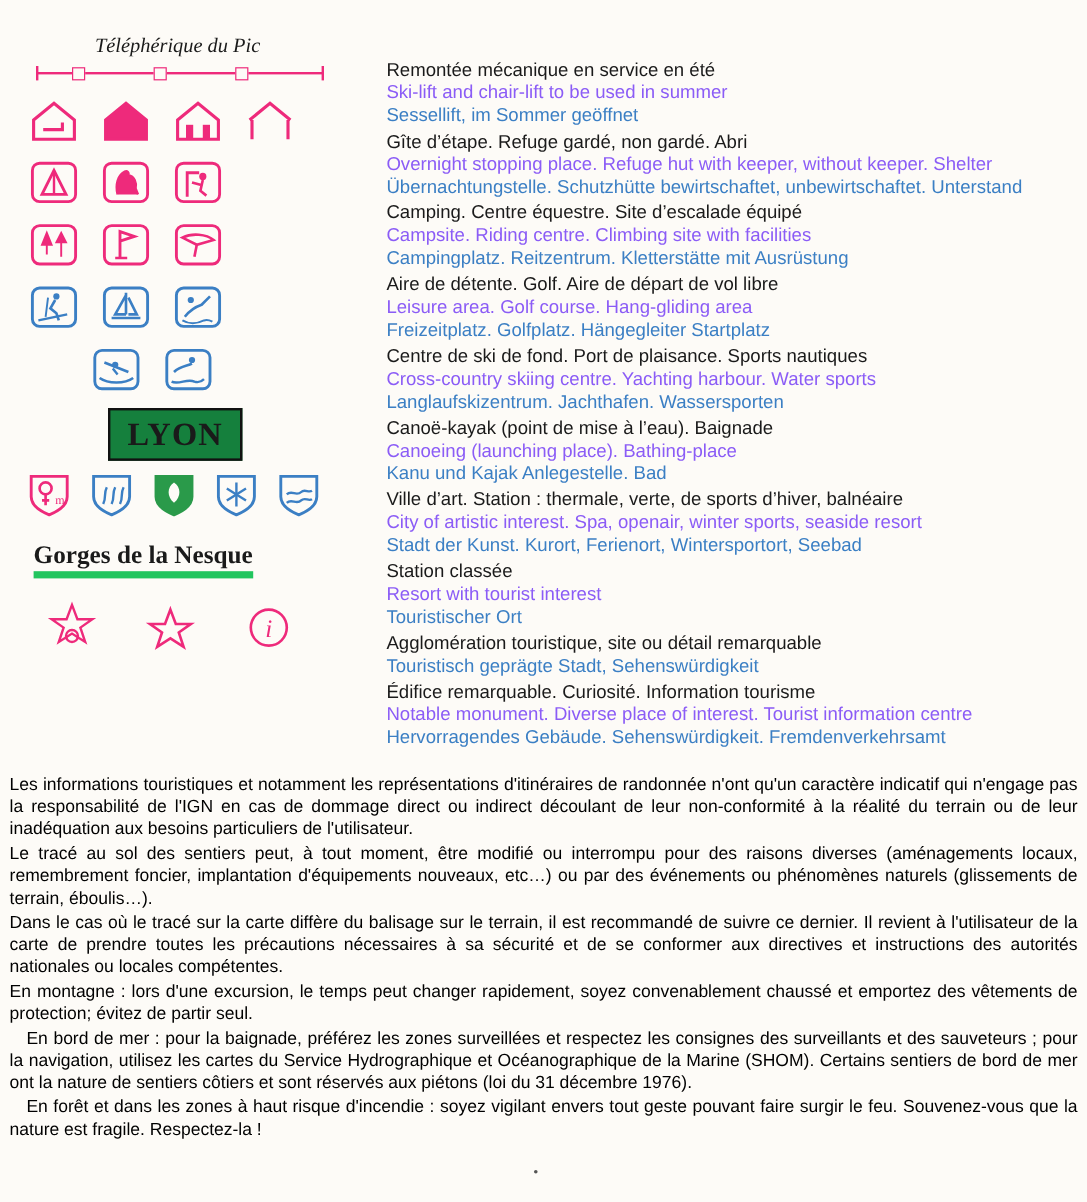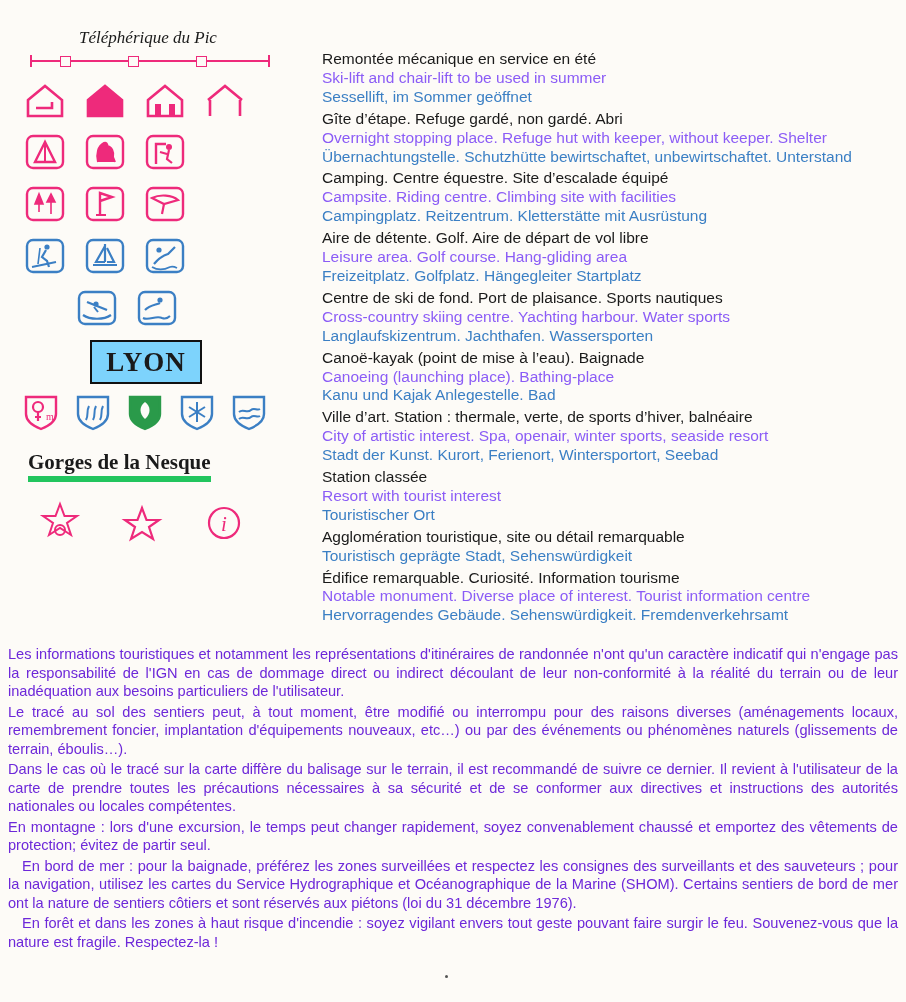--- a/index.html
+++ b/index.html
@@ -120,21 +120,21 @@
   .icon-box svg { display: block; }
 
   .city-box {
     margin: 10px 0 8px 82px;
     width: 108px;
     height: 40px;
     border: 2.5px solid #111;
     display: flex;
     align-items: center;
     justify-content: center;
-    background: #7dd3fc;
+    background: #15803d;
   }
   .city-box span {
     font-family: "Liberation Serif", serif;
     font-weight: bold;
     font-size: 27px;
     letter-spacing: 1px;
   }
 
   .shield-row {
     display: flex;
@@ -170,21 +170,21 @@
     color: #3b7fc4;
     font-weight: bold;
     font-size: 14.5px;
     margin-bottom: 2px;
   }
   .recos p {
     margin: 0 0 2px 0;
     font-size: 14.6px;
     line-height: 1.27;
     text-align: justify;
-    color: #6d28d9;
+    color: #000000;
   }
   .recos p.indent {
     text-indent: 14px;
   }
   .dot-bottom {
     position: absolute;
     left: 445px;
     top: 975px;
     width: 3px;
     height: 3px;

